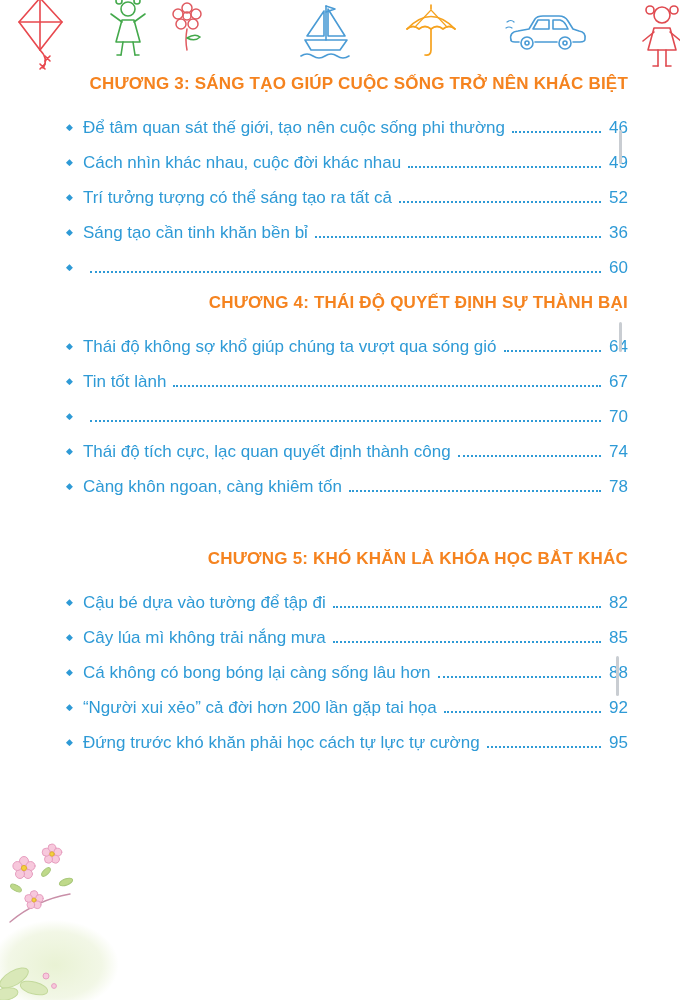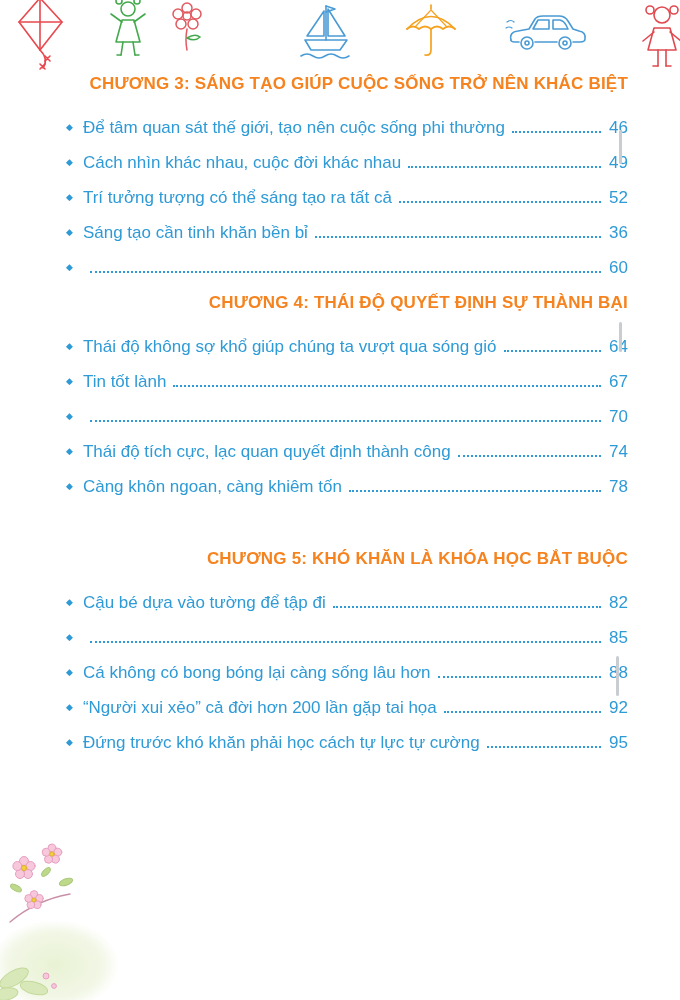--- a/index.html
+++ b/index.html
@@ -220,29 +220,30 @@
           <span class="entry-page">74</span>
         </div>
         <div class="toc-row">
           <span class="bullet">◆</span>
           <span class="entry-label">Càng khôn ngoan, càng khiêm tốn</span>
           <span class="leader"></span>
           <span class="entry-page">78</span>
         </div>
       </section>
       <section class="toc-section">
-        <h2 class="chapter-title">CHƯƠNG 5: KHÓ KHĂN LÀ KHÓA HỌC BẮT BUỘC</h2>
+        <h2 class="chapter-title">CHƯƠNG 5: KHÓ KHĂN LÀ KHÓA HỌC BẮT KHÁC</h2>
         <div class="toc-row">
           <span class="bullet">◆</span>
           <span class="entry-label">Cậu bé dựa vào tường để tập đi</span>
           <span class="leader"></span>
           <span class="entry-page">82</span>
         </div>
         <div class="toc-row">
           <span class="bullet">◆</span>
+          <span class="entry-label">Cây lúa mì không trải nắng mưa</span>
           <span class="leader"></span>
           <span class="entry-page">85</span>
         </div>
         <div class="toc-row">
           <span class="bullet">◆</span>
           <span class="entry-label">Cá không có bong bóng lại càng sống lâu hơn</span>
           <span class="leader"></span>
           <span class="entry-page">88</span>
         </div>
         <div class="toc-row">

